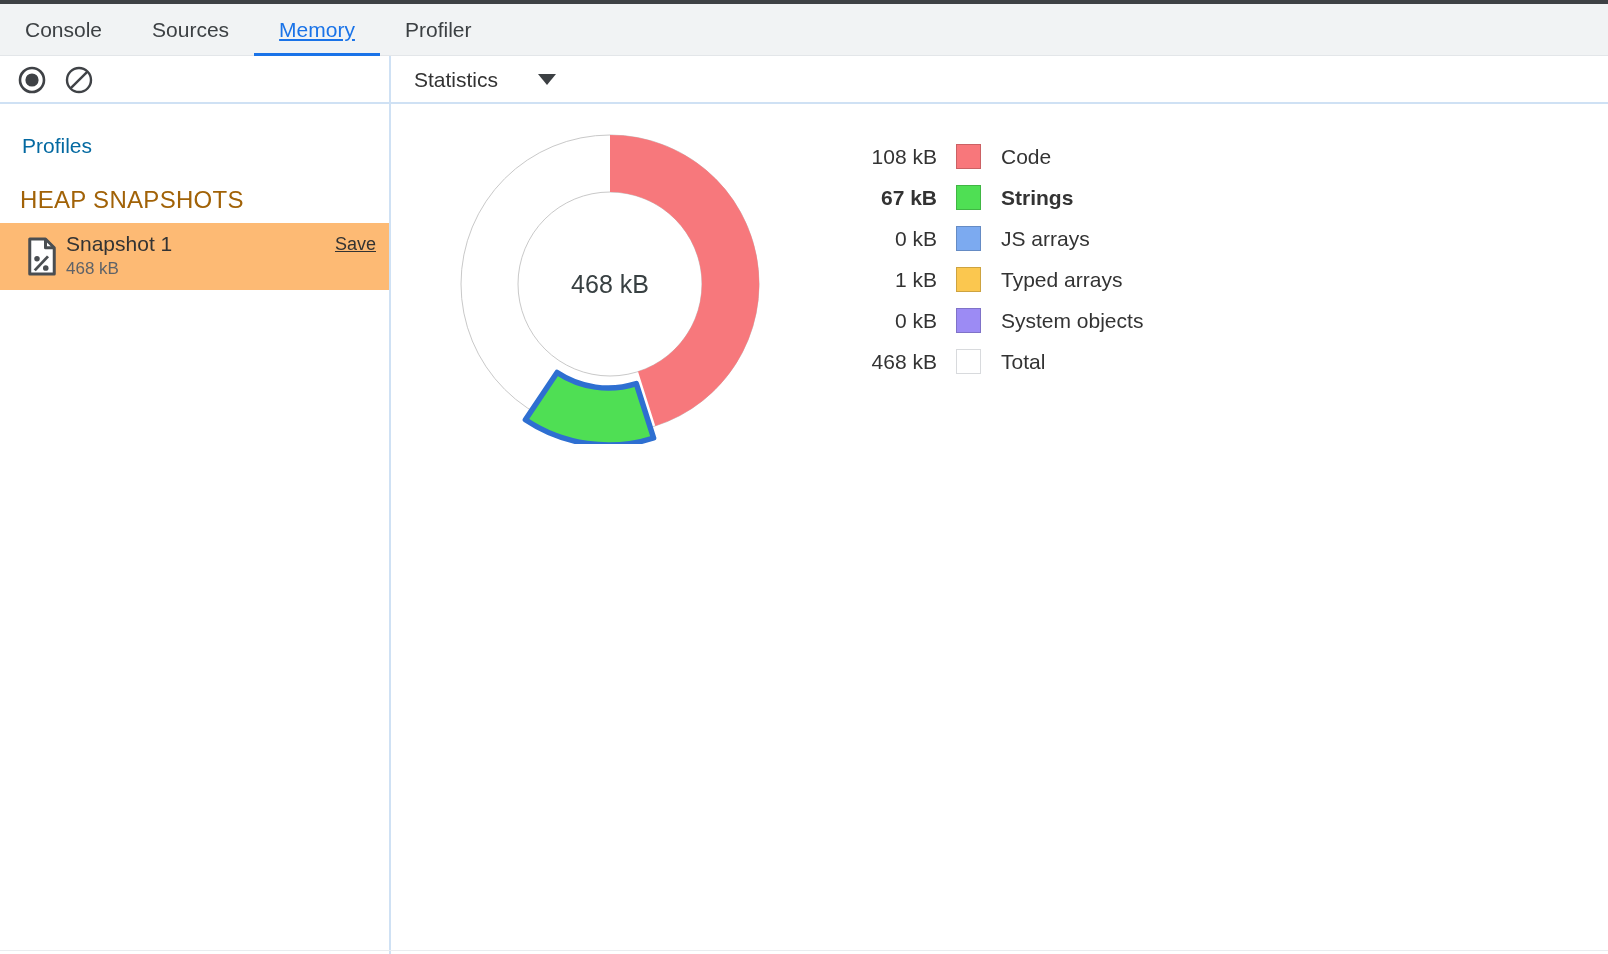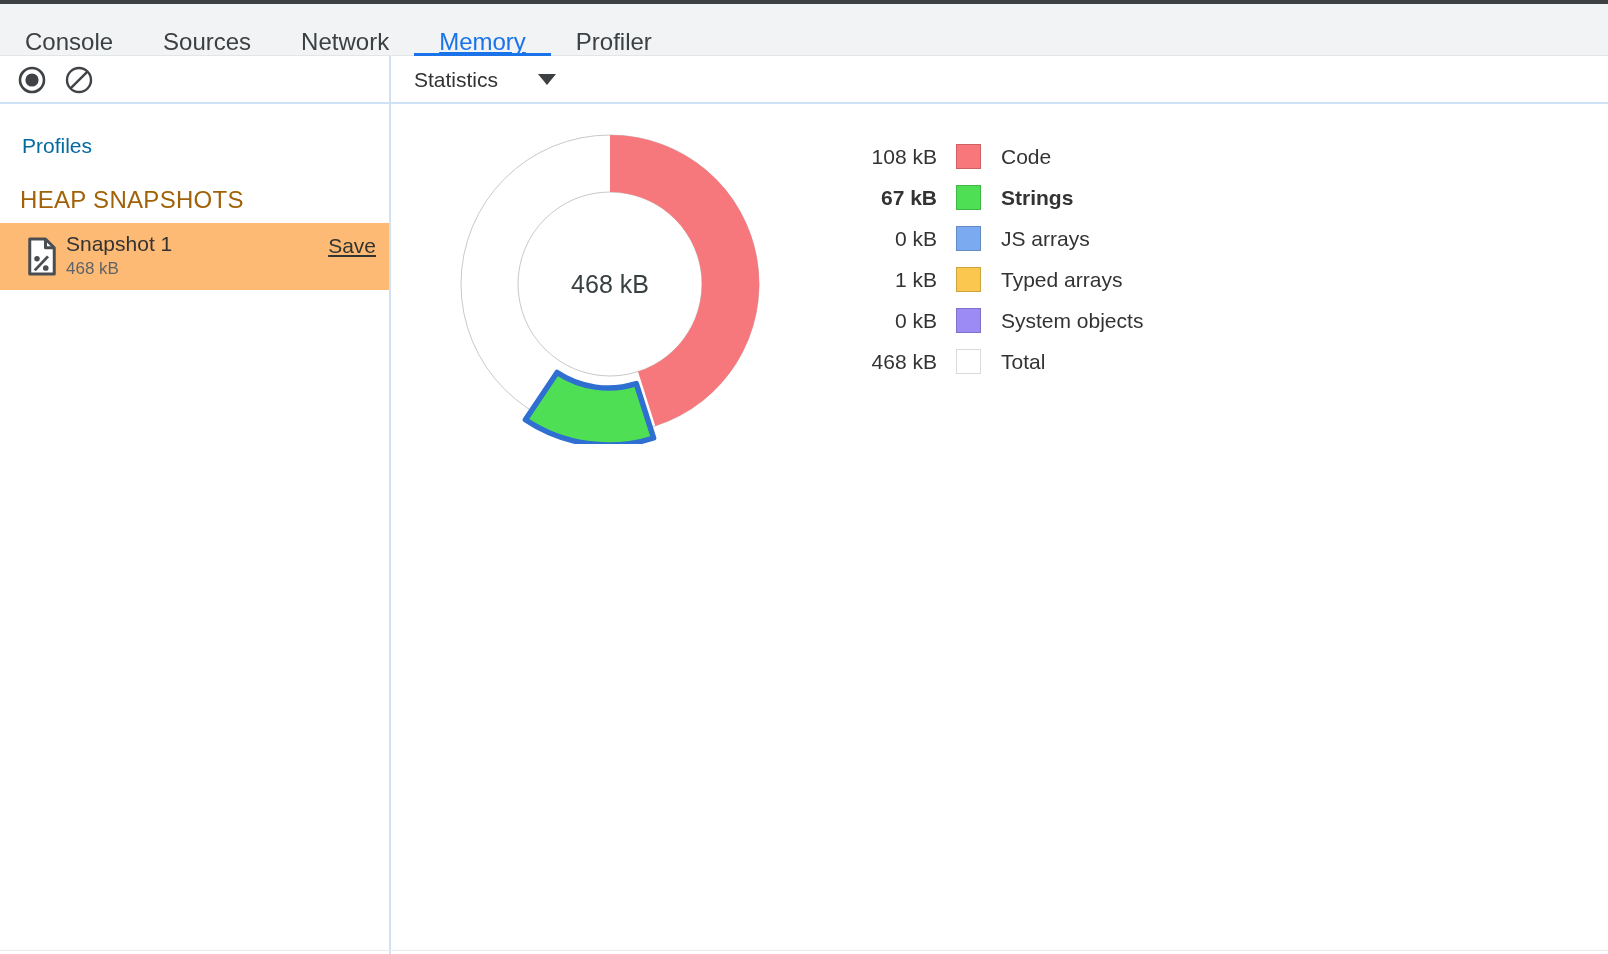--- a/index.html
+++ b/index.html
@@ -19,23 +19,23 @@
 
   
   .tabbar {
     position: absolute; left: 0; top: 4px; width: 1608px; height: 52px;
     background: #f1f3f4;
     border-bottom: 1px solid #e3e6e9;
     display: flex; align-items: stretch;
   }
   .tab {
     position: relative;
-    padding: 12px 25px;
+    padding: 0 25px;
     line-height: 52px;
-    font-size: 24px;
+    font-size: 21px;
     color: #3c4043;
     cursor: default;
     white-space: nowrap;
   }
   .tab.active { color: #1a73e8; text-decoration: underline; }
   .tab.active::after {
     content: "";
     position: absolute; left: 0; right: 0; bottom: -1px; height: 3px;
     background: #1a73e8;
   }
@@ -95,21 +95,21 @@
   .snapshot-name {
     position: absolute; left: 66px; top: 9px;
     font-size: 21px; color: #333333;
   }
   .snapshot-size {
     position: absolute; left: 66px; top: 36px;
     font-size: 17px; color: #5f6368;
   }
   .snapshot-save {
     position: absolute; right: 13px; top: 11px;
-    font-size: 21px; color: #333333;
+    font-size: 18px; color: #333333;
     text-decoration: underline; cursor: pointer;
   }
 
   
   .main { position: absolute; left: 391px; top: 104px; right: 0; bottom: 0; background: #ffffff; }
   .donut-svg { position: absolute; left: 59px; top: 20px; }
   .donut-center-label { font-size: 25px; fill: #384042; }
 
   
   .legend { position: absolute; left: 468px; top: 32px; }
@@ -129,21 +129,20 @@
   .bottom-line { position: absolute; left: 0; bottom: 3px; width: 1608px; height: 1px; background: #e9ecef; }
 </style>
 </head>
 <body>
 
 <div class="top-strip"></div>
 
 <div class="tabbar">
   <div class="tab">Console</div>
   <div class="tab">Sources</div>
-  <div class="tab">Network</div>
   <div class="tab active">Memory</div>
   <div class="tab">Profiler</div>
 </div>
 
 <div class="toolbar">
   <div class="toolbar-left">
     <button class="icon-btn">
       <svg width="30" height="30" viewBox="0 0 30 30">
         <circle cx="15" cy="15" r="12" fill="none" stroke="#3f4246" stroke-width="2.6"></circle>
         <circle cx="15" cy="15" r="6.6" fill="#3f4246"></circle>

